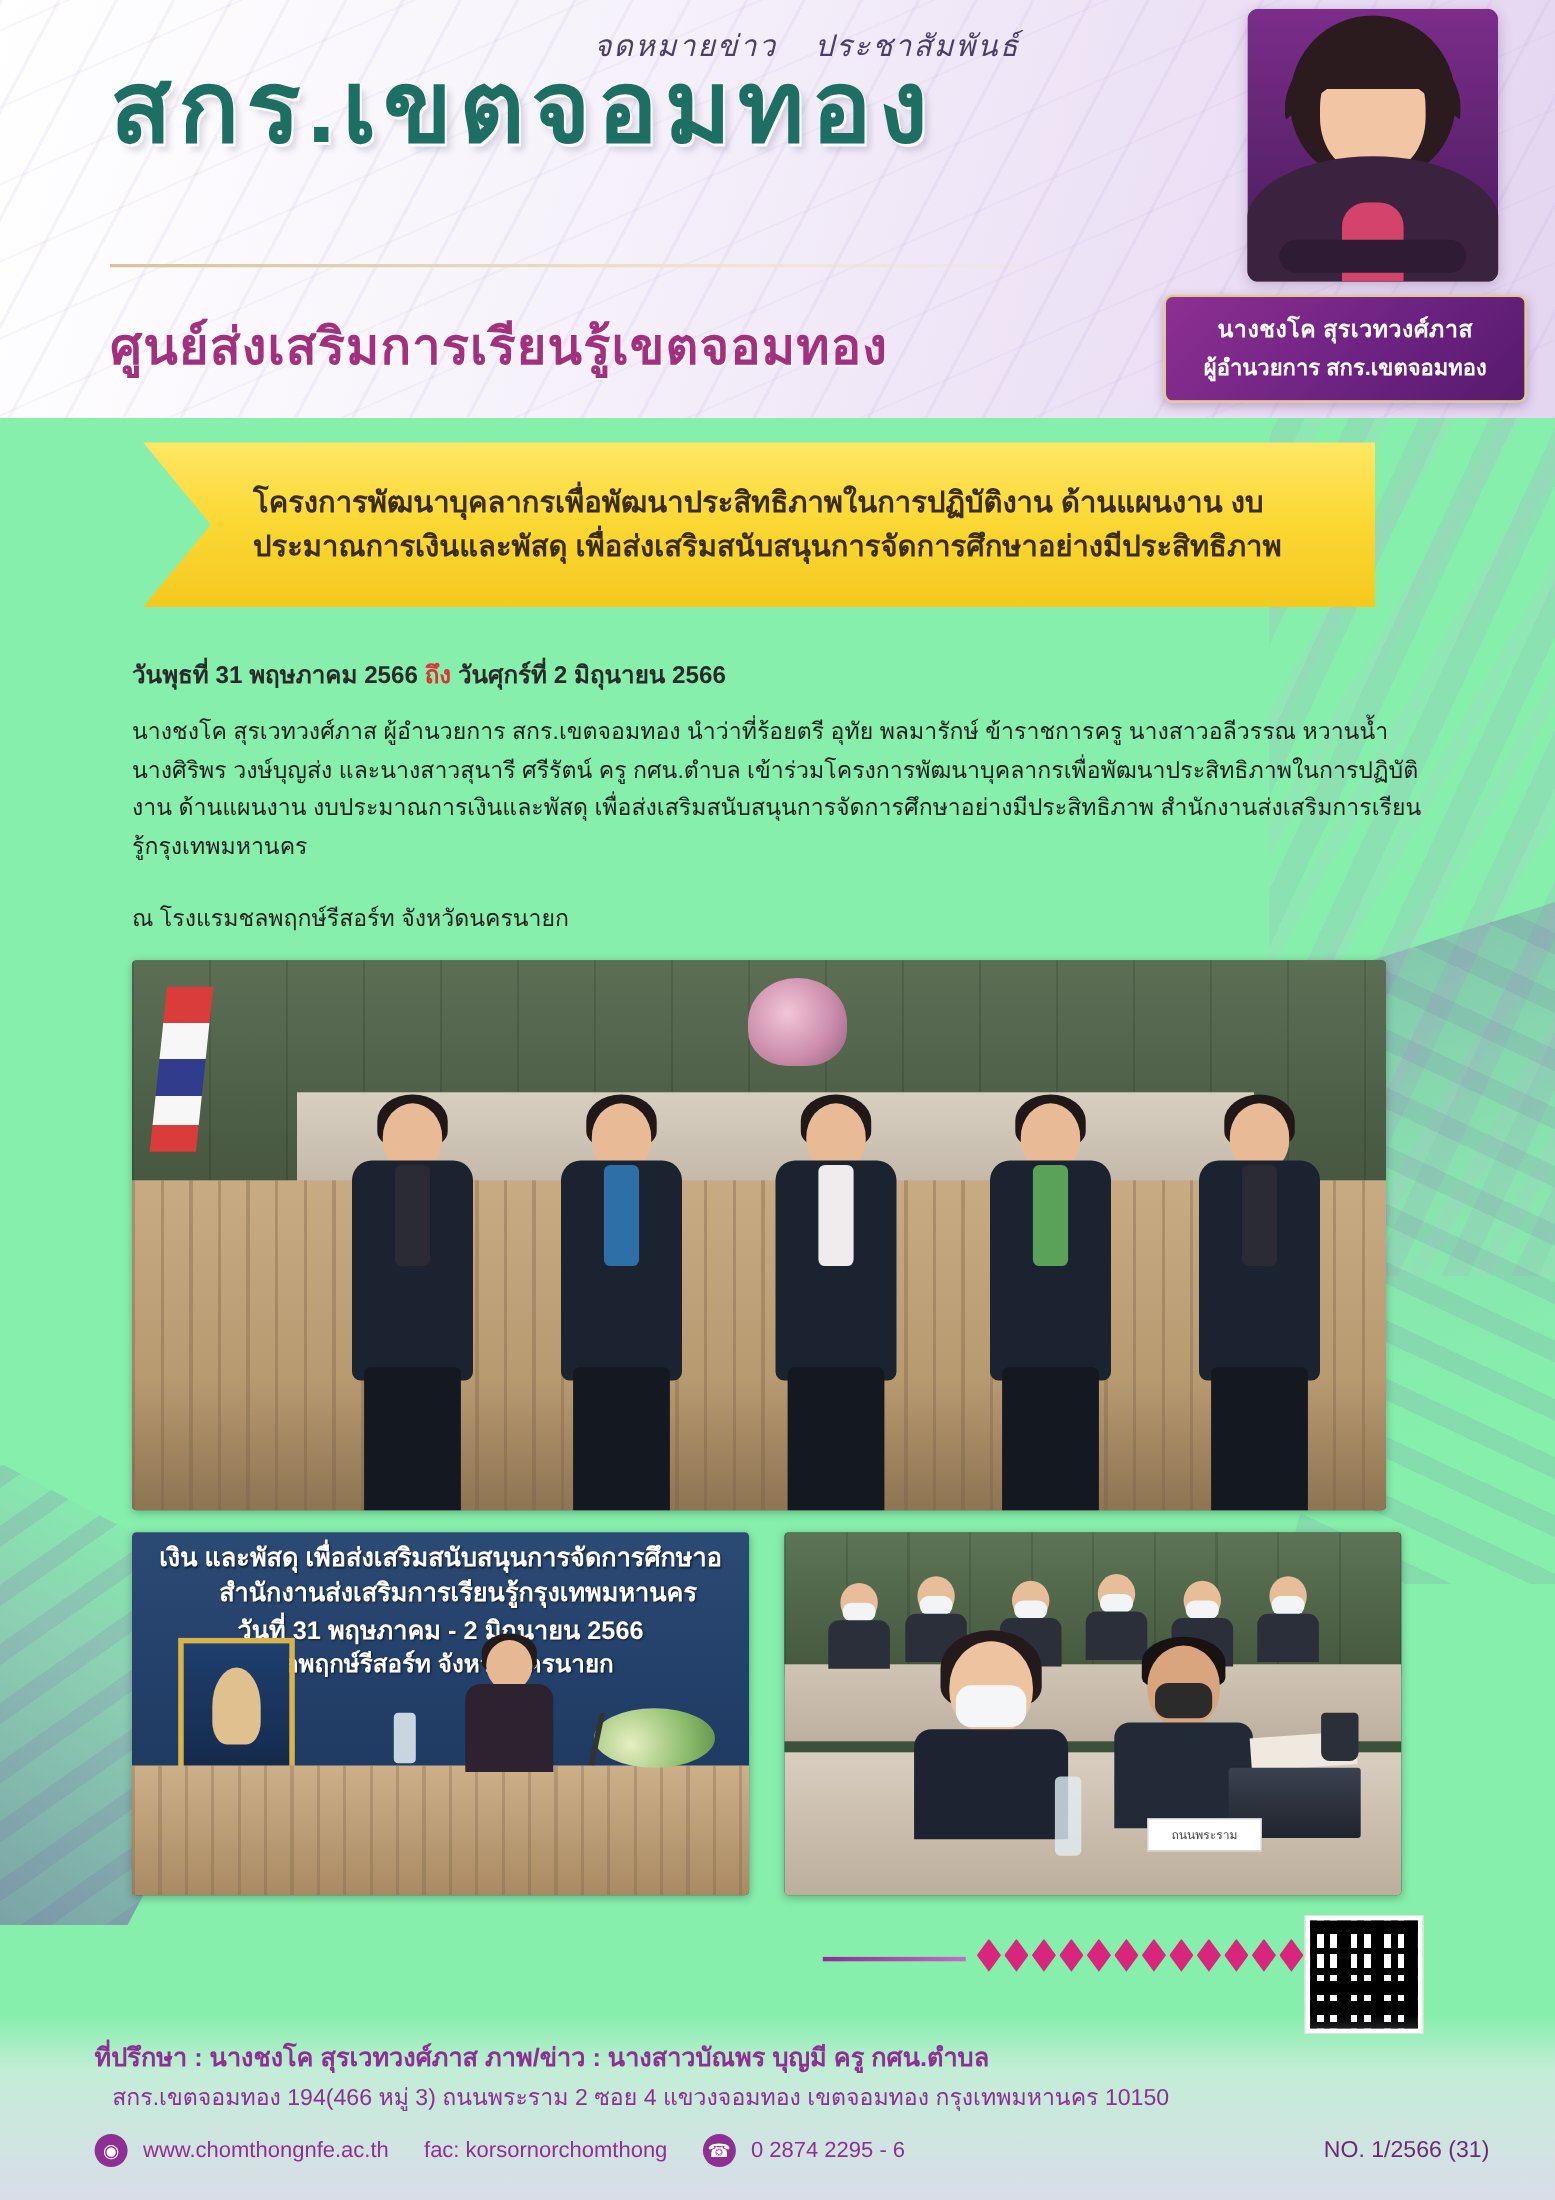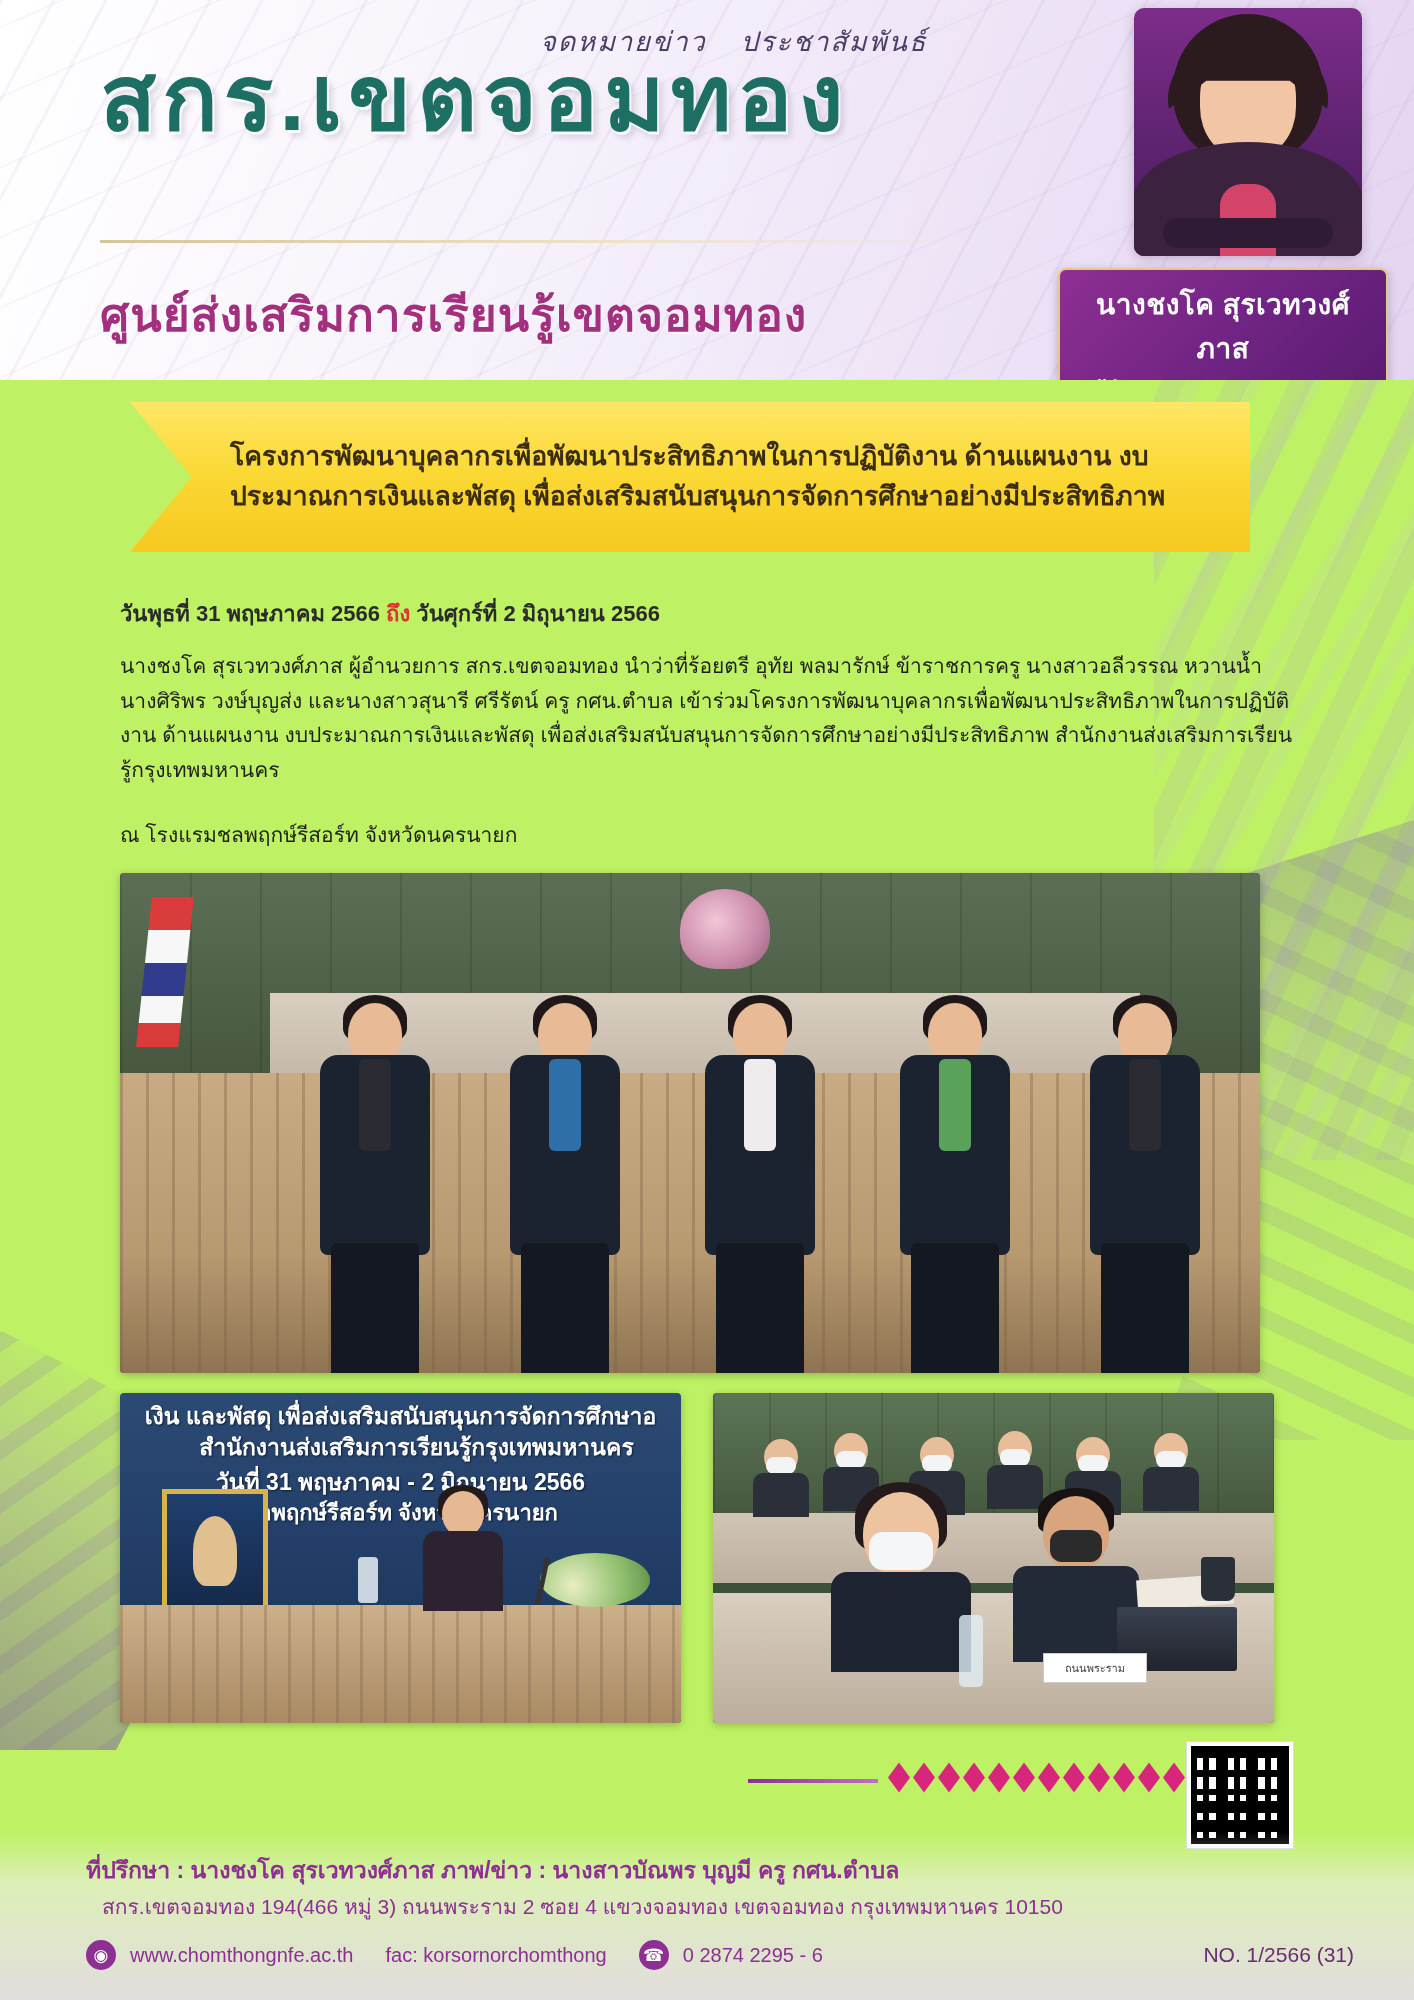--- a/index.html
+++ b/index.html
@@ -8,21 +8,21 @@
     width:1414px; height:2000px;
     font-family:"Liberation Sans", sans-serif;
     background:#ffffff;
     position:relative;
     overflow:hidden;
   }
 
   
   .page {
     position:absolute; inset:0;
-    background:#bef264;
+    background:#86efac;
     overflow:hidden;
   }
   .bg-topleft {
     position:absolute; left:0; top:0; width:430px; height:300px;
     background:
       linear-gradient(135deg, rgba(160,140,200,0.20) 0 2px, transparent 2px 60px),
       linear-gradient(45deg, rgba(140,120,190,0.14) 0 2px, transparent 2px 70px),
       linear-gradient(100deg, rgba(180,160,215,0.13) 0 3px, transparent 3px 90px);
     opacity:.9;
   }
@@ -125,21 +125,21 @@
     background:#2f1b34; border-radius:16px;
   }
 
   .name-badge {
     position:absolute; right:26px; top:268px; width:330px; padding:12px 18px 14px;
     background:linear-gradient(135deg,#8e2f93 0%, #6d2382 55%, #571a6d 100%);
     border:2px solid #e3c98a; border-radius:8px;
     text-align:center; color:#ffffff;
     box-shadow:0 3px 10px rgba(70,30,90,.3);
   }
-  .name-badge .n1 { font-size:28px; font-weight:bold; letter-spacing:.5px; }
+  .name-badge .n1 { font-size:21px; font-weight:bold; letter-spacing:.5px; }
   .name-badge .n2 { font-size:20px; font-weight:bold; margin-top:3px; }
 
   
   .ribbon-wrap { position:relative; margin:22px 0 0 0; height:172px; }
   .ribbon {
     position:absolute; left:130px; top:0; width:1120px; height:150px;
     background:linear-gradient(180deg,#ffe766 0%, #fbd834 48%, #f5c91f 100%);
     clip-path:polygon(0 0, 100% 0, 100% 100%, 0 100%, 5.5% 50%);
     display:flex; align-items:center;
   }

